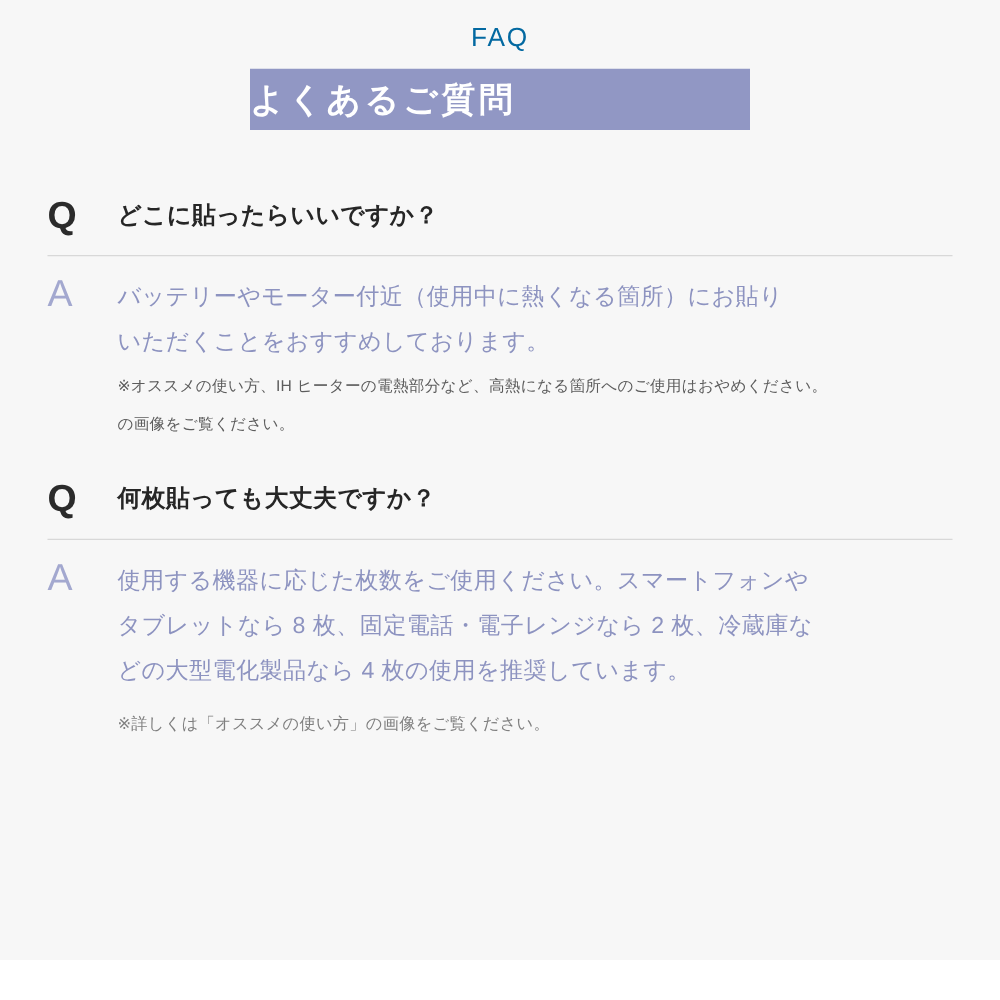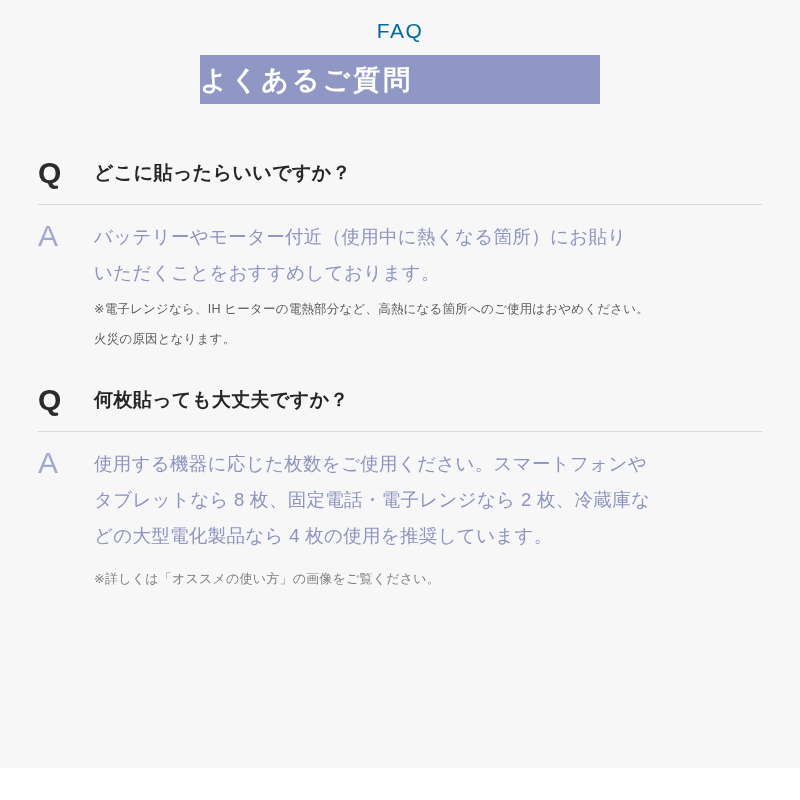--- a/index.html
+++ b/index.html
@@ -148,22 +148,22 @@
       <div class="row">
         <div class="marker q">Q</div>
         <div class="q-text">どこに貼ったらいいですか？</div>
       </div>
       <div class="divider"></div>
       <div class="row">
         <div class="marker a">A</div>
         <div class="a-body">
           <div class="a-text">バッテリーやモーター付近（使用中に熱くなる箇所）にお貼り</div>
           <div class="a-text">いただくことをおすすめしております。</div>
-          <div class="a-note">※電子レンジなら、IH ヒーターの電熱部分など、高熱になる箇所へのご使用はおやめください。</div>
-          <div class="a-note">火災の原因となります。</div>
+          <div class="a-note">※オススメの使い方、IH ヒーターの電熱部分など、高熱になる箇所へのご使用はおやめください。</div>
+          <div class="a-note">の画像をご覧ください。</div>
         </div>
       </div>
     </div>
 
     <div class="spacer-sm"></div>
 
     <div class="qa-block">
       <div class="row">
         <div class="marker q">Q</div>
         <div class="q-text">何枚貼っても大丈夫ですか？</div>

